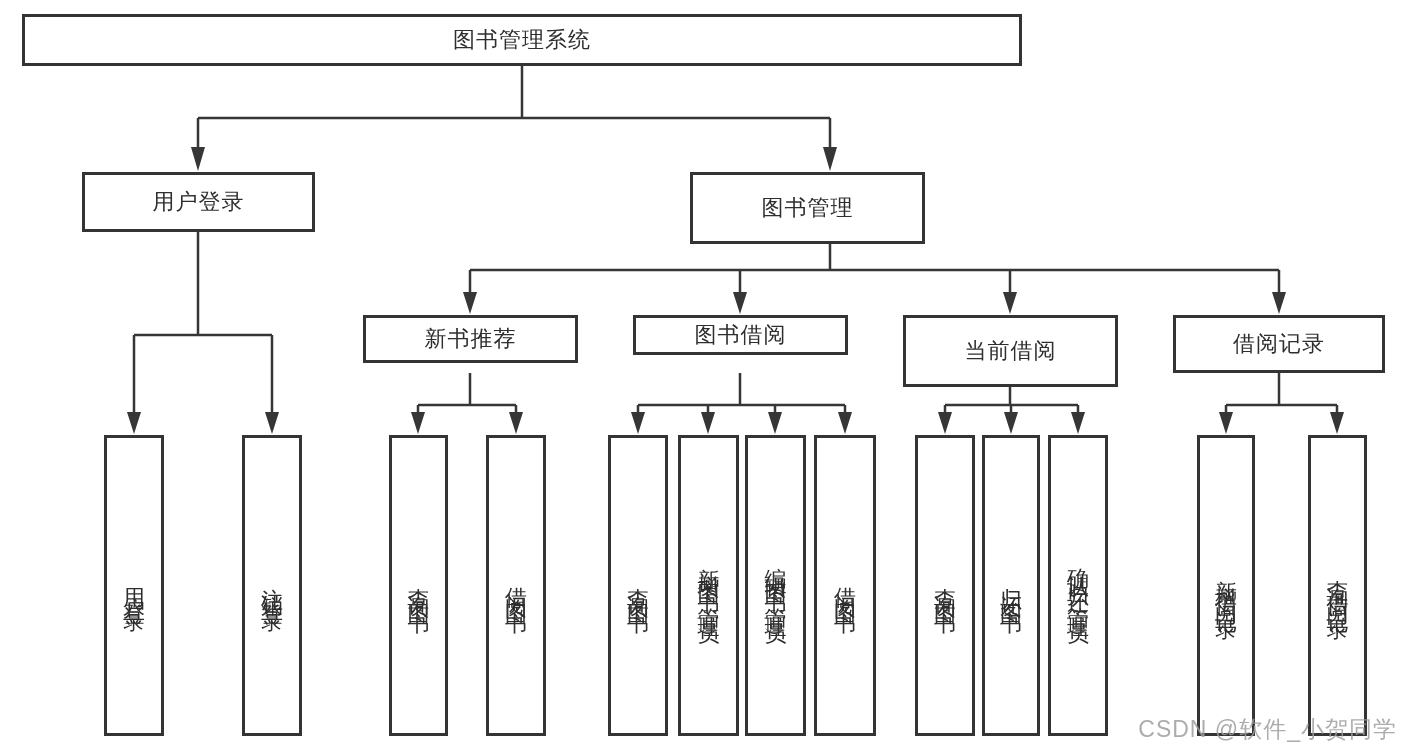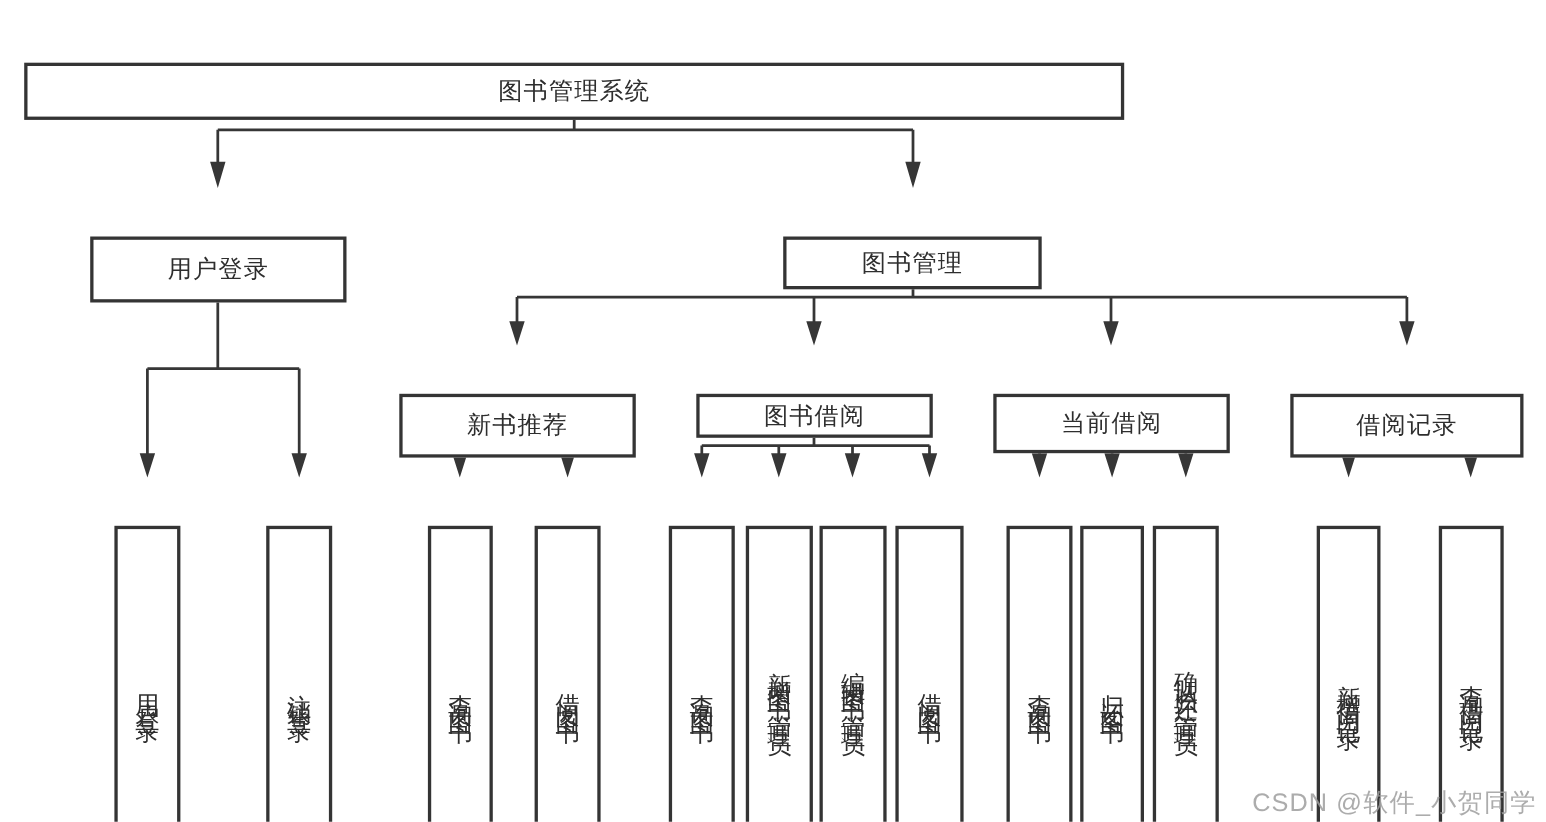--- a/index.html
+++ b/index.html
@@ -1,20 +1,20 @@
 <!DOCTYPE html>
 <html><head>
 <meta charset="utf-8">
 <style>
   html,body{margin:0;padding:0;background:#fff;}
   body{width:1405px;height:747px;overflow:hidden;font-family:"Liberation Sans",sans-serif;}
   .stage{position:relative;width:1405px;height:747px;background:#fff;}
   svg.connectors{position:absolute;left:0;top:0;z-index:1;}
   .box{position:absolute;box-sizing:border-box;border:3px solid #343434;background:#fff;
-       display:flex;align-items:center;justify-content:center;color:#2e2e2e;z-index:2;margin-top:43px;}
+       display:flex;align-items:center;justify-content:center;color:#2e2e2e;z-index:2;}
   .hbox{font-size:22px;letter-spacing:1px;}
   .leaf{top:435px;height:301px;}
   .vtext{writing-mode:vertical-rl;text-orientation:mixed;font-size:22px;letter-spacing:8px;line-height:1;}
   .watermark{position:absolute;right:8px;bottom:2px;z-index:5;font-size:23px;
              color:rgba(158,158,158,0.85);letter-spacing:1px;}
 </style>
 </head>
 <body>
 
 <div class="stage">
@@ -36,31 +36,31 @@
              M1219 412 H1233 L1226 434 Z M1330 412 H1344 L1337 434 Z"></path>
   </svg>
 
   <div class="box hbox" style="left:22px;top:14px;width:1000px;height:52px">
     <span>图书管理系统</span>
   </div>
 
   <div class="box hbox" style="left:82px;top:172px;width:233px;height:60px">
     <span>用户登录</span>
   </div>
-  <div class="box hbox" style="left:712px;top:172px;width:235px;height:48px">
+  <div class="box hbox" style="left:690px;top:172px;width:235px;height:72px">
     <span>图书管理</span>
   </div>
 
-  <div class="box hbox" style="left:363px;top:315px;width:215px;height:58px">
+  <div class="box hbox" style="left:363px;top:315px;width:215px;height:48px">
     <span>新书推荐</span>
   </div>
   <div class="box hbox" style="left:633px;top:315px;width:215px;height:40px">
     <span>图书借阅</span>
   </div>
-  <div class="box hbox" style="left:903px;top:315px;width:215px;height:54px">
+  <div class="box hbox" style="left:903px;top:315px;width:215px;height:72px">
     <span>当前借阅</span>
   </div>
   <div class="box hbox" style="left:1173px;top:315px;width:212px;height:58px">
     <span>借阅记录</span>
   </div>
 
   <div class="box leaf" style="left:104px;width:60px">
     <span class="vtext">用户登录</span>
   </div>
   <div class="box leaf" style="left:242px;width:60px">

